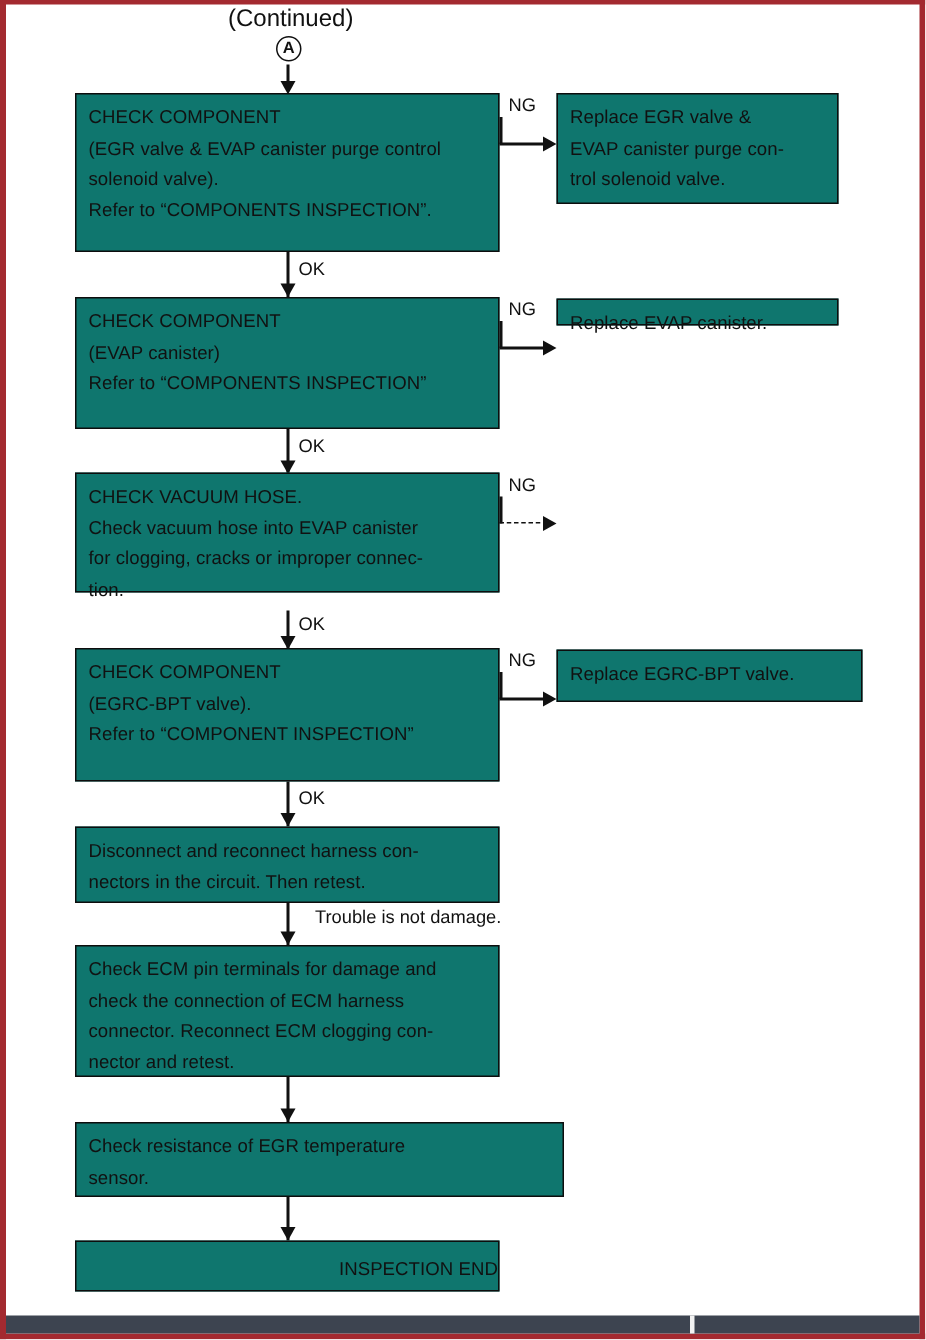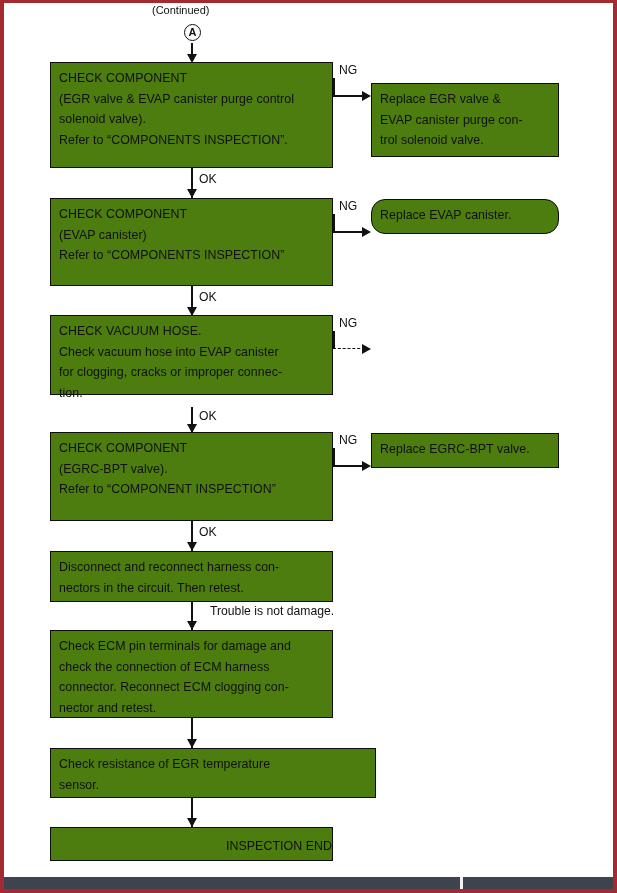--- a/index.html
+++ b/index.html
@@ -50,21 +50,21 @@
     top: 3px;
     width: 609px;
     height: 874px;
     background: #ffffff;
   }
 
   
   .box {
     position: absolute;
     border: 1.6px solid #0d0d0d;
-    background: #4d7c0f;
+    background: #0f766e;
     box-sizing: border-box;
   }
   .box-text {
     position: absolute;
     left: 8px;
     top: 5px;
     right: 4px;
     font-size: 12.4px;
     line-height: 20.5px;
     color: #111111;
@@ -114,21 +114,21 @@
   .edge-label {
     position: absolute;
     font-size: 12.2px;
     color: #111111;
     line-height: 14px;
     white-space: nowrap;
   }
 
   .continued-label {
     position: absolute;
-    font-size: 11px;
+    font-size: 16px;
     color: #111111;
     white-space: nowrap;
   }
   .ref-circle {
     position: absolute;
     width: 17px;
     height: 17px;
     border: 1.8px solid #111111;
     border-radius: 50%;
     box-sizing: border-box;
@@ -158,42 +158,42 @@
 (EGR valve &amp; EVAP canister purge control
 solenoid valve).
 Refer to “COMPONENTS INSPECTION”.</div>
   </div>
 
   <div class="edge-label" style="left:339px; top:63px;">NG</div>
   <div class="vline" style="left:333px; top:78px; height:18px;"></div>
   <div class="hline" style="left:333px; top:95px; width:32px;"></div>
   <div class="arrow-right" style="left:362px; top:91px;"></div>
 
-  <div class="box" style="left:371px; top:62px; width:188px; height:74px;margin-top:21px;">
+  <div class="box" style="left:371px; top:62px; width:188px; height:74px;">
     <div class="box-text">Replace EGR valve &amp;
 EVAP canister purge con-
 trol solenoid valve.</div>
   </div>
 
   <div class="vline" style="left:191px; top:168px; height:30px;"></div>
   <div class="arrow-down" style="left:187px; top:189px;"></div>
   <div class="edge-label" style="left:199px; top:172px;">OK</div>
 
   <div class="box" style="left:50px; top:198px; width:283px; height:88px;">
     <div class="box-text">CHECK COMPONENT
 (EVAP canister)
 Refer to “COMPONENTS INSPECTION”</div>
   </div>
 
   <div class="edge-label" style="left:339px; top:199px;">NG</div>
   <div class="vline" style="left:333px; top:214px; height:18px;"></div>
   <div class="hline" style="left:333px; top:231px; width:32px;"></div>
   <div class="arrow-right" style="left:362px; top:227px;"></div>
 
-  <div class="box" style="left:371px; top:199px; width:188px; height:35px;border-radius:14px;">
+  <div class="box" style="left:371px; top:199px; width:188px; height:18px;">
     <div class="box-text">Replace EVAP canister.</div>
   </div>
 
   <div class="vline" style="left:191px; top:286px; height:30px;"></div>
   <div class="arrow-down" style="left:187px; top:307px;"></div>
   <div class="edge-label" style="left:199px; top:290px;">OK</div>
 
   <div class="box" style="left:50px; top:315px; width:283px; height:80px;">
     <div class="box-text">CHECK VACUUM HOSE.
 Check vacuum hose into EVAP canister
@@ -215,21 +215,21 @@
     <div class="box-text">CHECK COMPONENT
 (EGRC-BPT valve).
 Refer to “COMPONENT INSPECTION”</div>
   </div>
 
   <div class="edge-label" style="left:339px; top:433px;">NG</div>
   <div class="vline" style="left:333px; top:448px; height:18px;"></div>
   <div class="hline" style="left:333px; top:465px; width:32px;"></div>
   <div class="arrow-right" style="left:362px; top:461px;"></div>
 
-  <div class="box" style="left:371px; top:433px; width:188px; height:35px;">
+  <div class="box" style="left:371px; top:433px; width:204px; height:35px;">
     <div class="box-text">Replace EGRC-BPT valve.</div>
   </div>
 
   <div class="vline" style="left:191px; top:521px; height:30px;"></div>
   <div class="arrow-down" style="left:187px; top:542px;"></div>
   <div class="edge-label" style="left:199px; top:525px;">OK</div>
 
   <div class="box" style="left:50px; top:551px; width:283px; height:51px;">
     <div class="box-text">Disconnect and reconnect harness con-
 nectors in the circuit. Then retest.</div>

